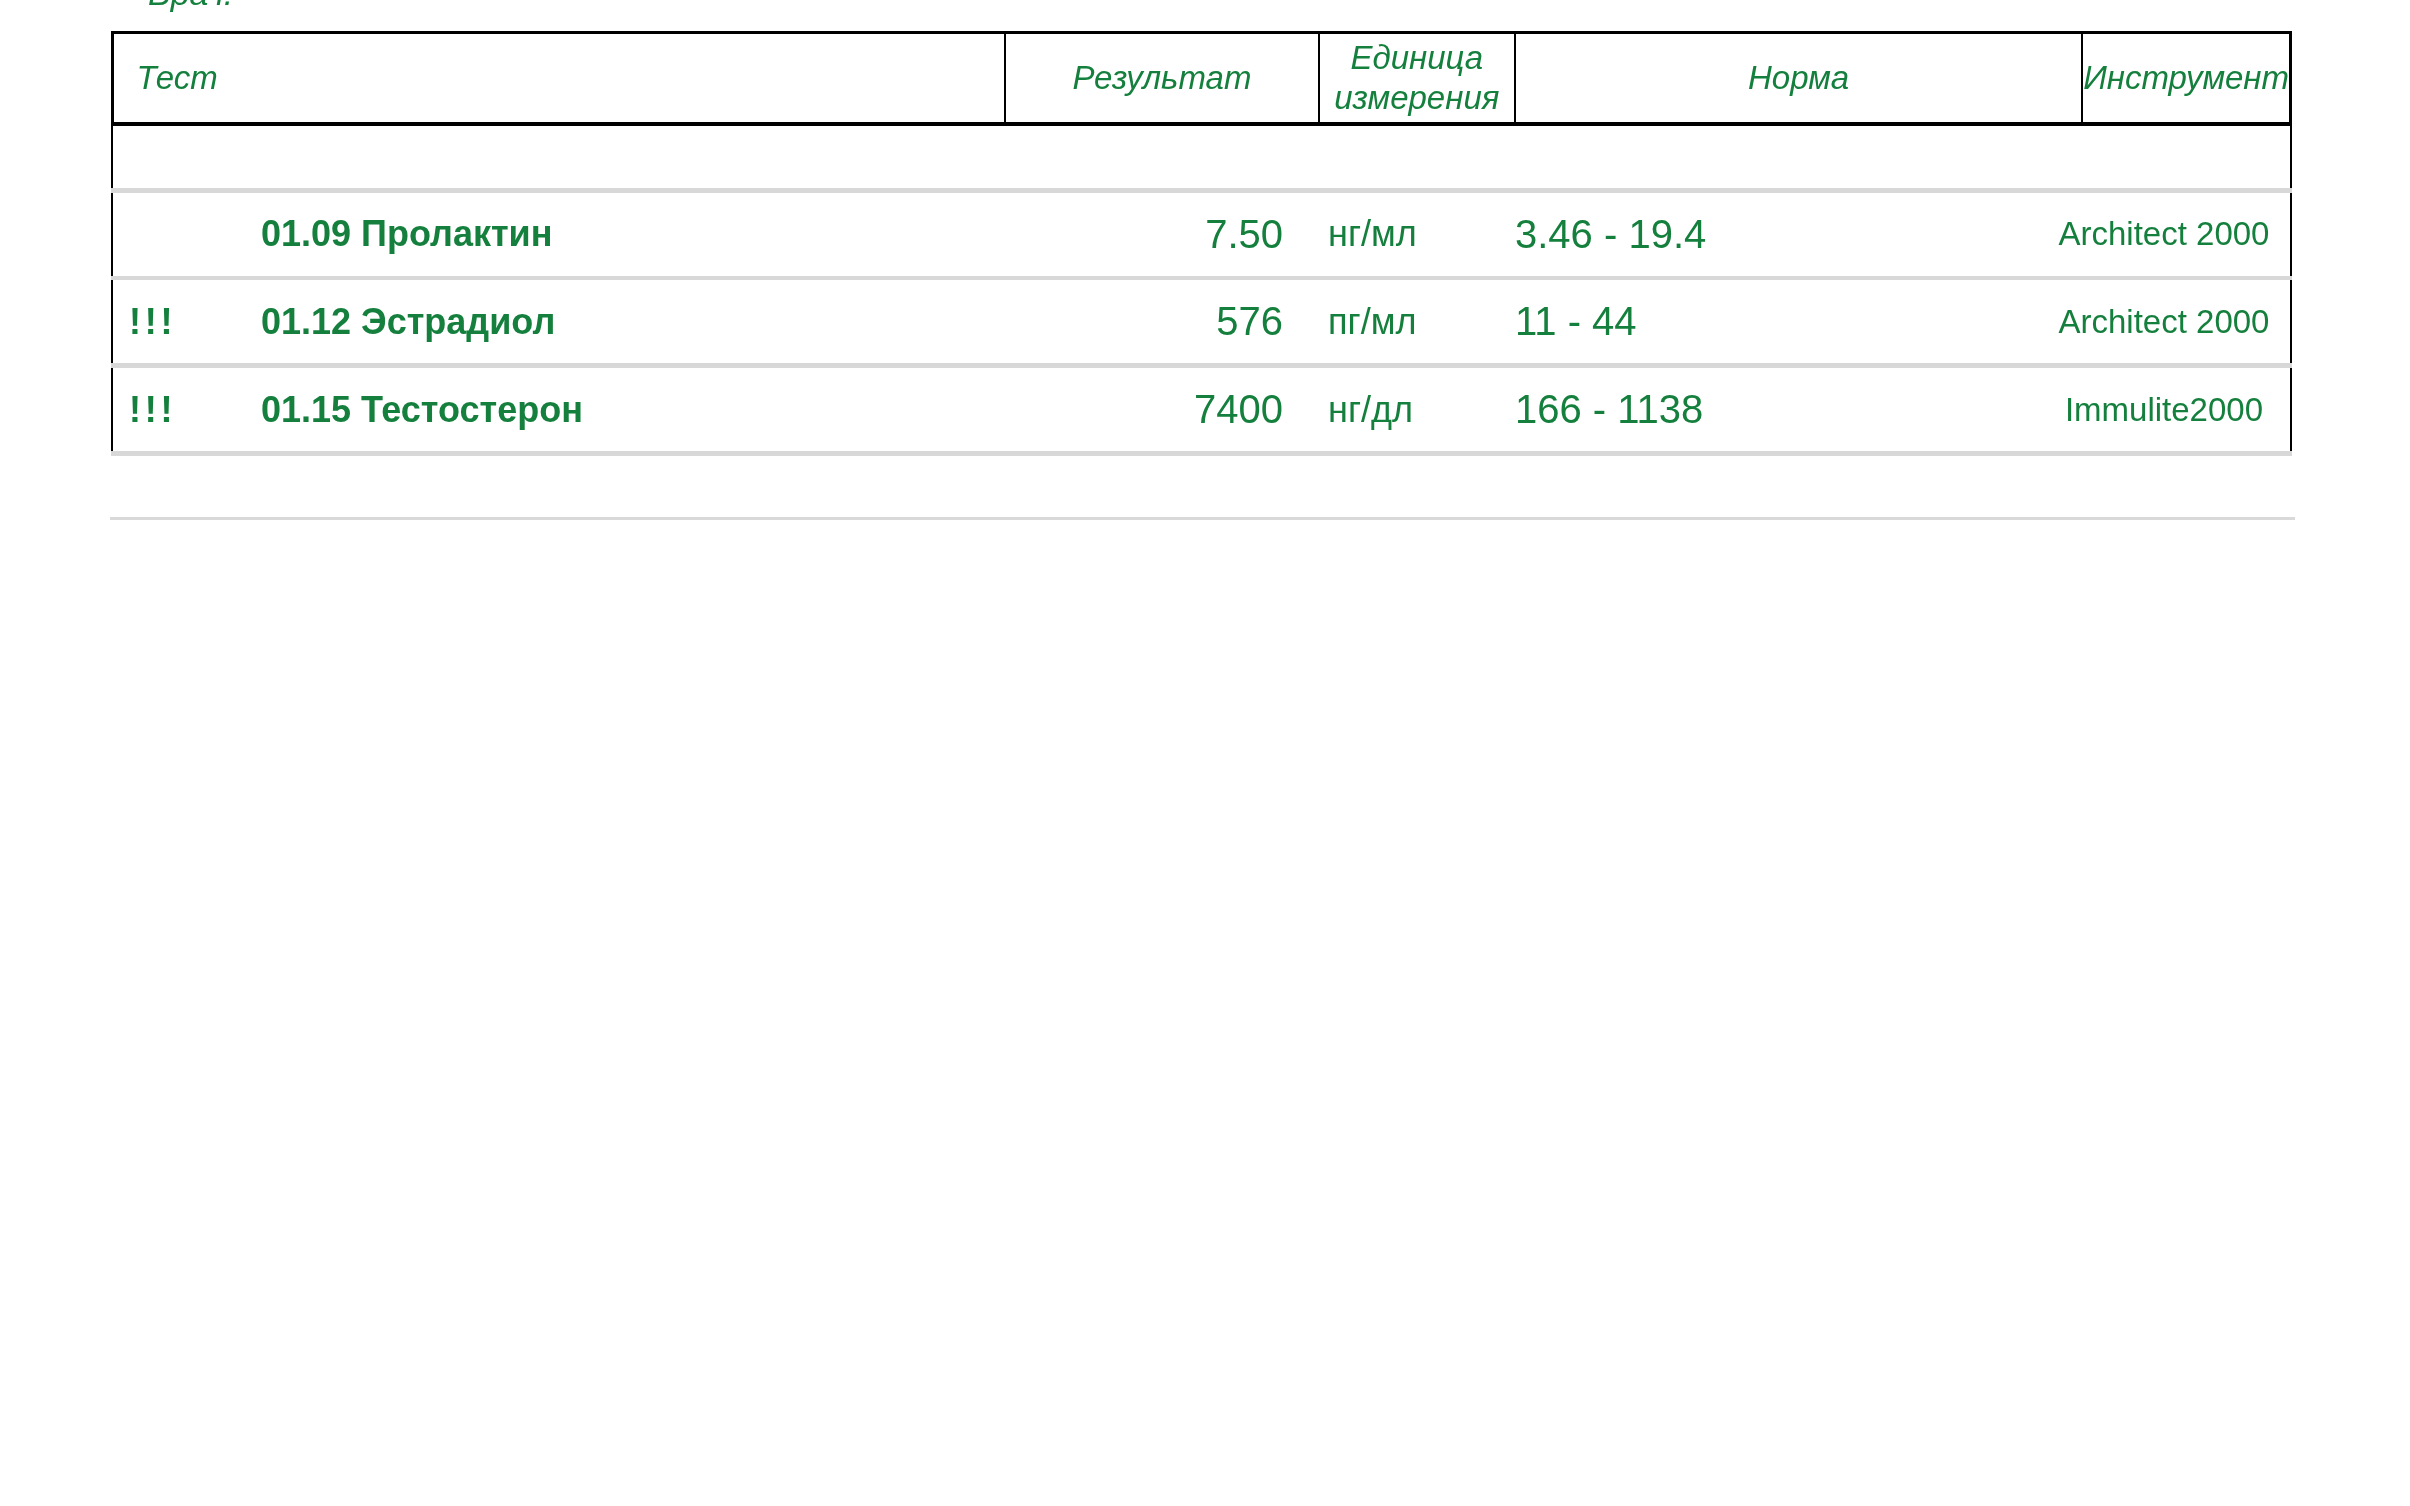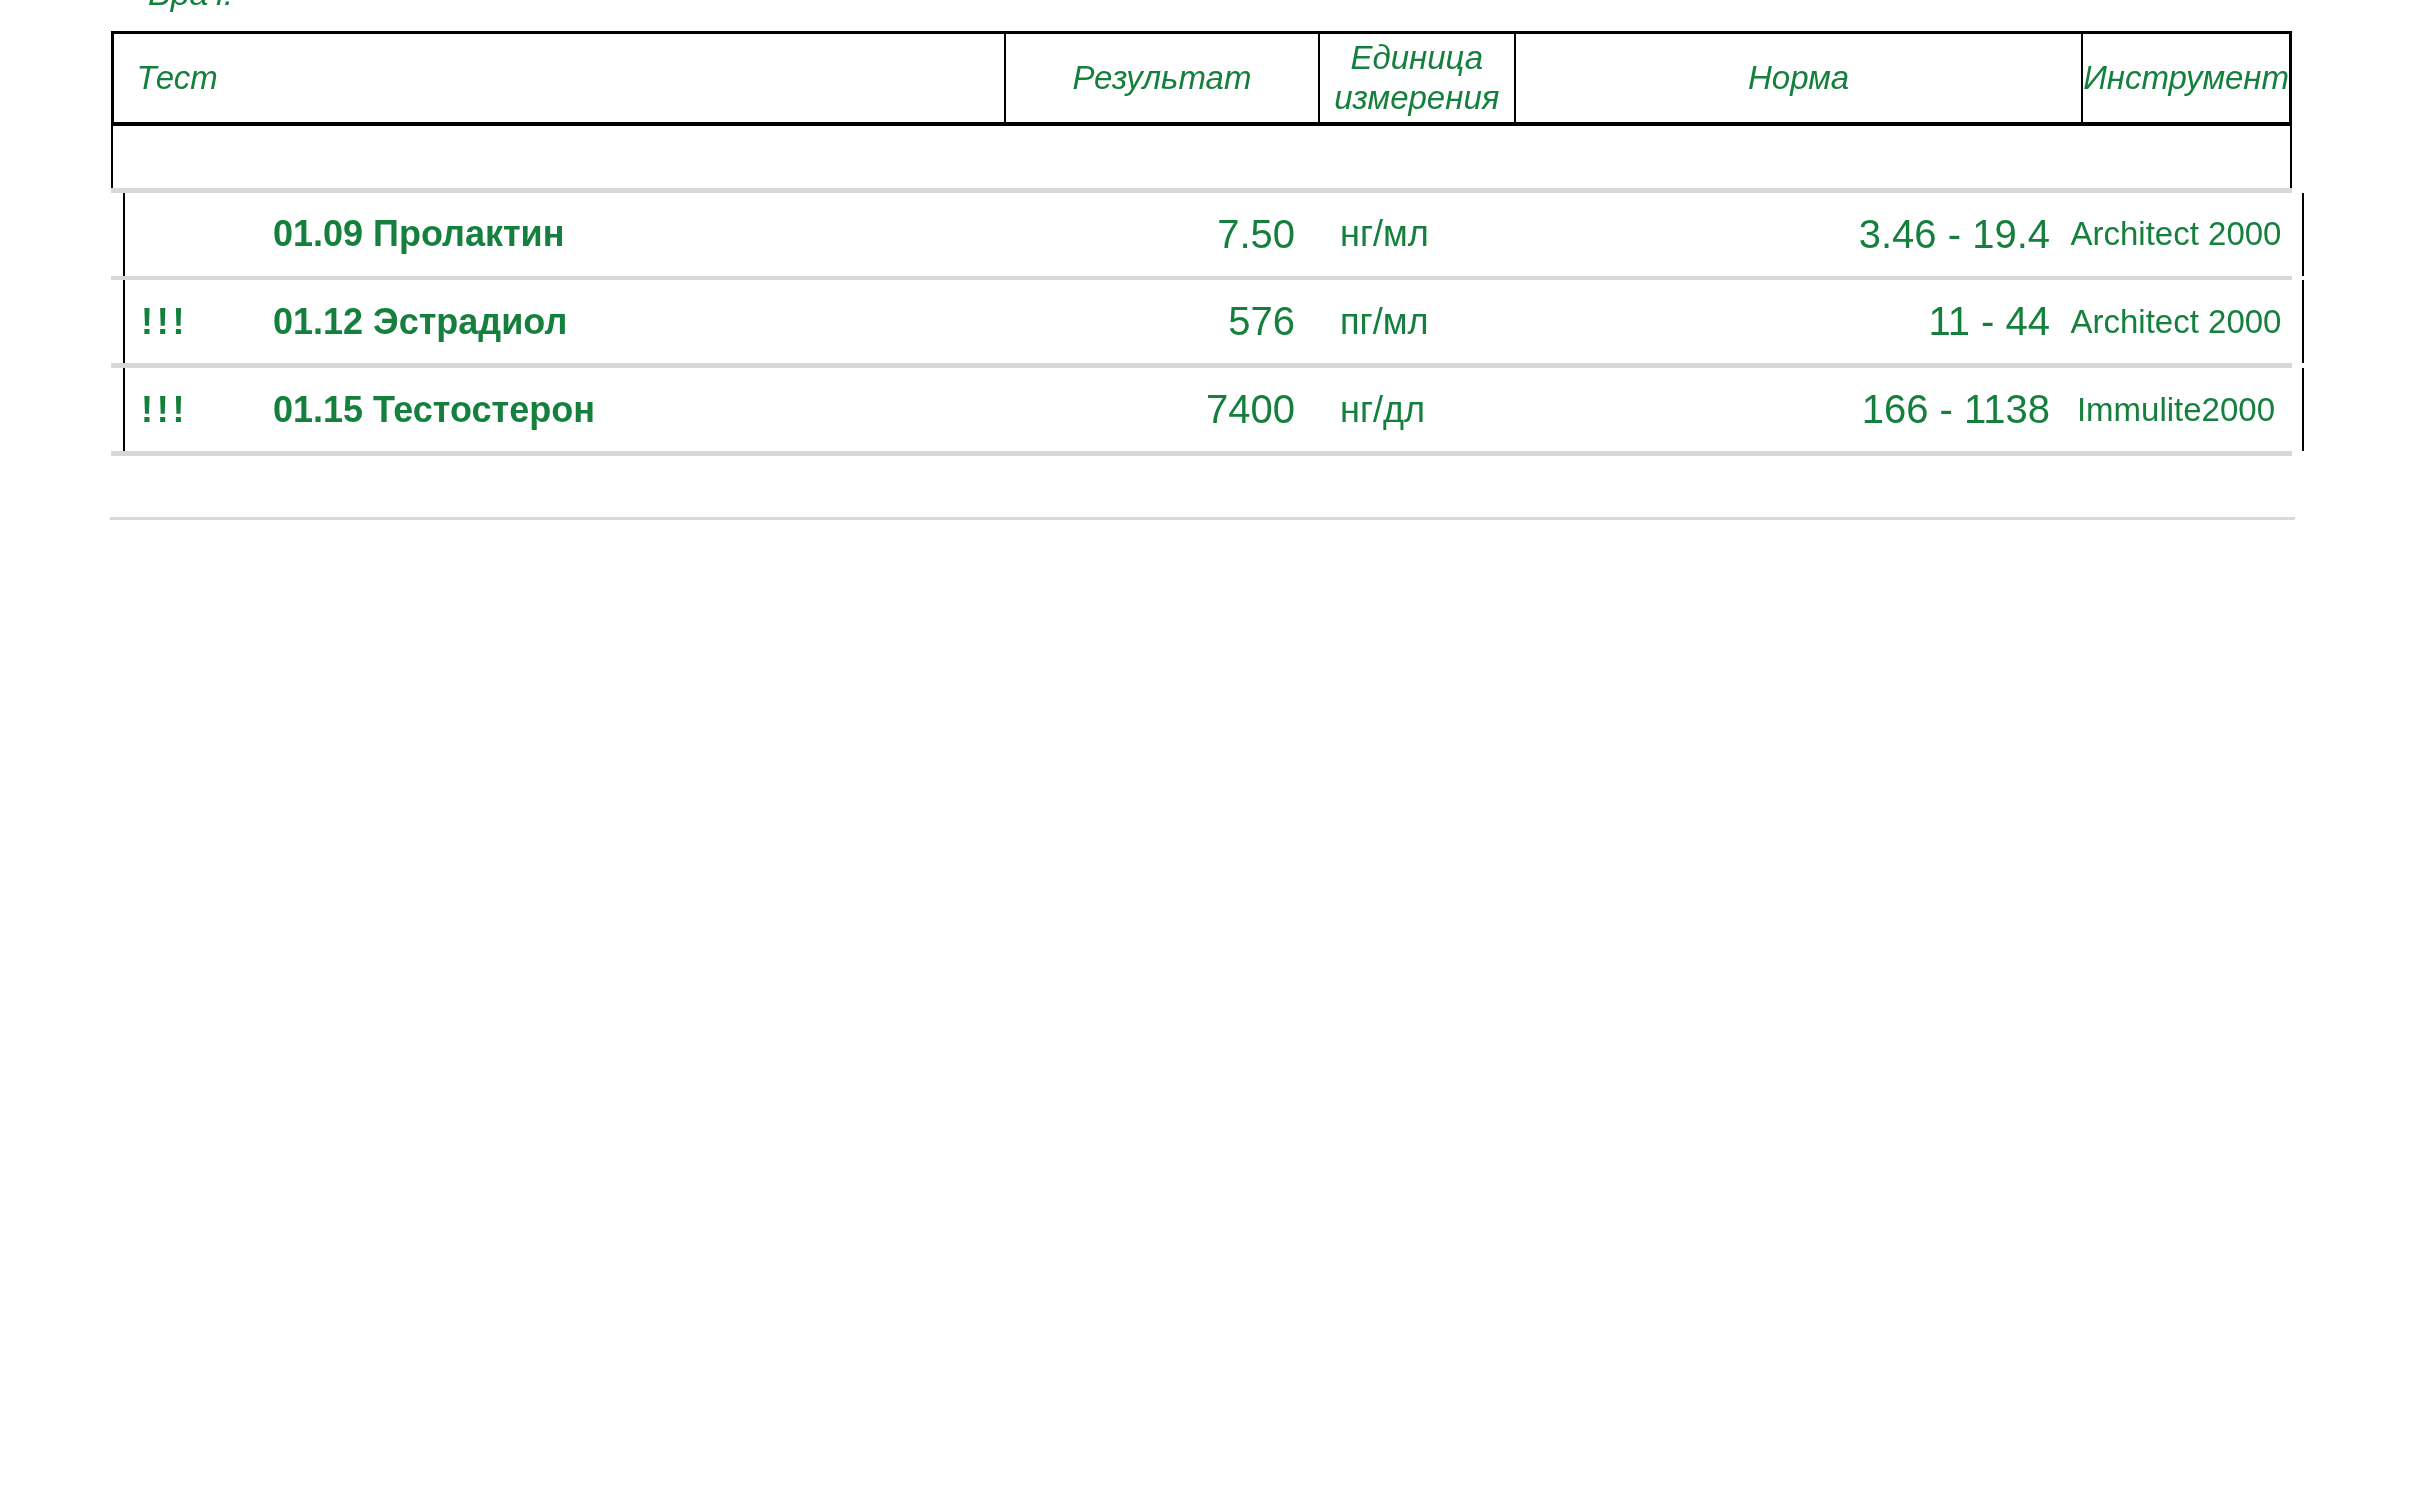--- a/index.html
+++ b/index.html
@@ -67,21 +67,21 @@
   .tr {
     box-sizing: border-box;
     display: flex;
     align-items: center;
     width: 100%;
     border-left: 2.8px solid #000000;
     border-right: 2.8px solid #000000;
     background: #ffffff;
   }
   .tr-empty { height: 62px; }
-  .tr-data  { height: 83px; margin-left: 12px; }
+  .tr-data  { height: 83px; }
 
   .row-sep {
     width: 100%;
     height: 4.7px;
     background: #d8d8d8;
   }
 
   .td { box-sizing: border-box; }
   .td-test {
     width: 927px;
@@ -108,21 +108,21 @@
     font-size: 40px;
   }
   .td-unit {
     width: 204px;
     text-align: left;
     padding-left: 17px;
     font-size: 36px;
   }
   .td-norm {
     width: 523px;
-    text-align: right;
+    text-align: left;
     font-size: 40px;
   }
   .td-instrument {
     flex: 1;
     text-align: center;
     font-size: 33px;
   }
 
   
   .bottom-rule {

